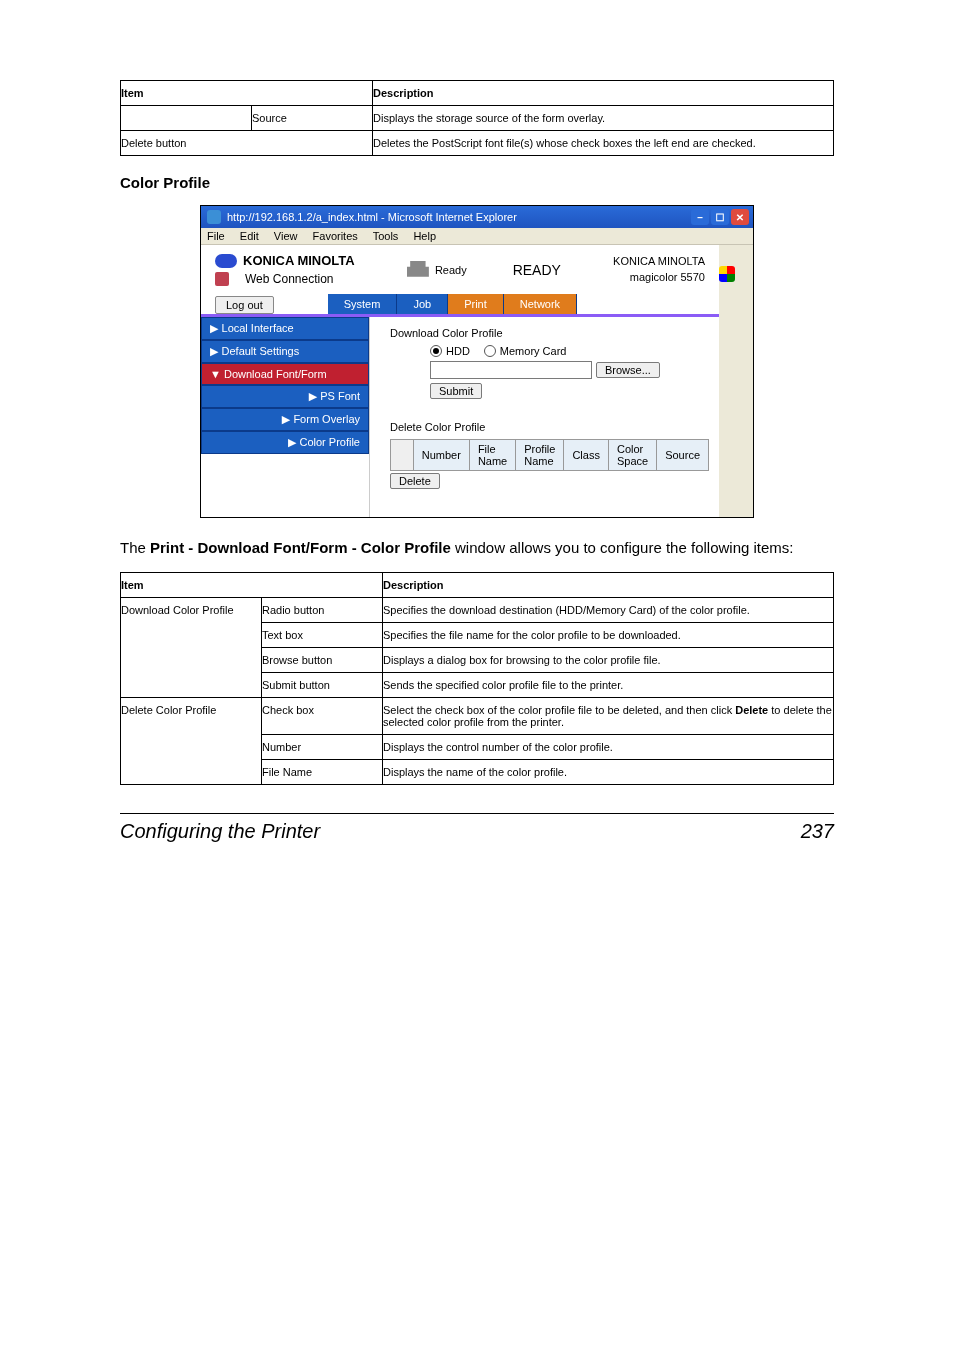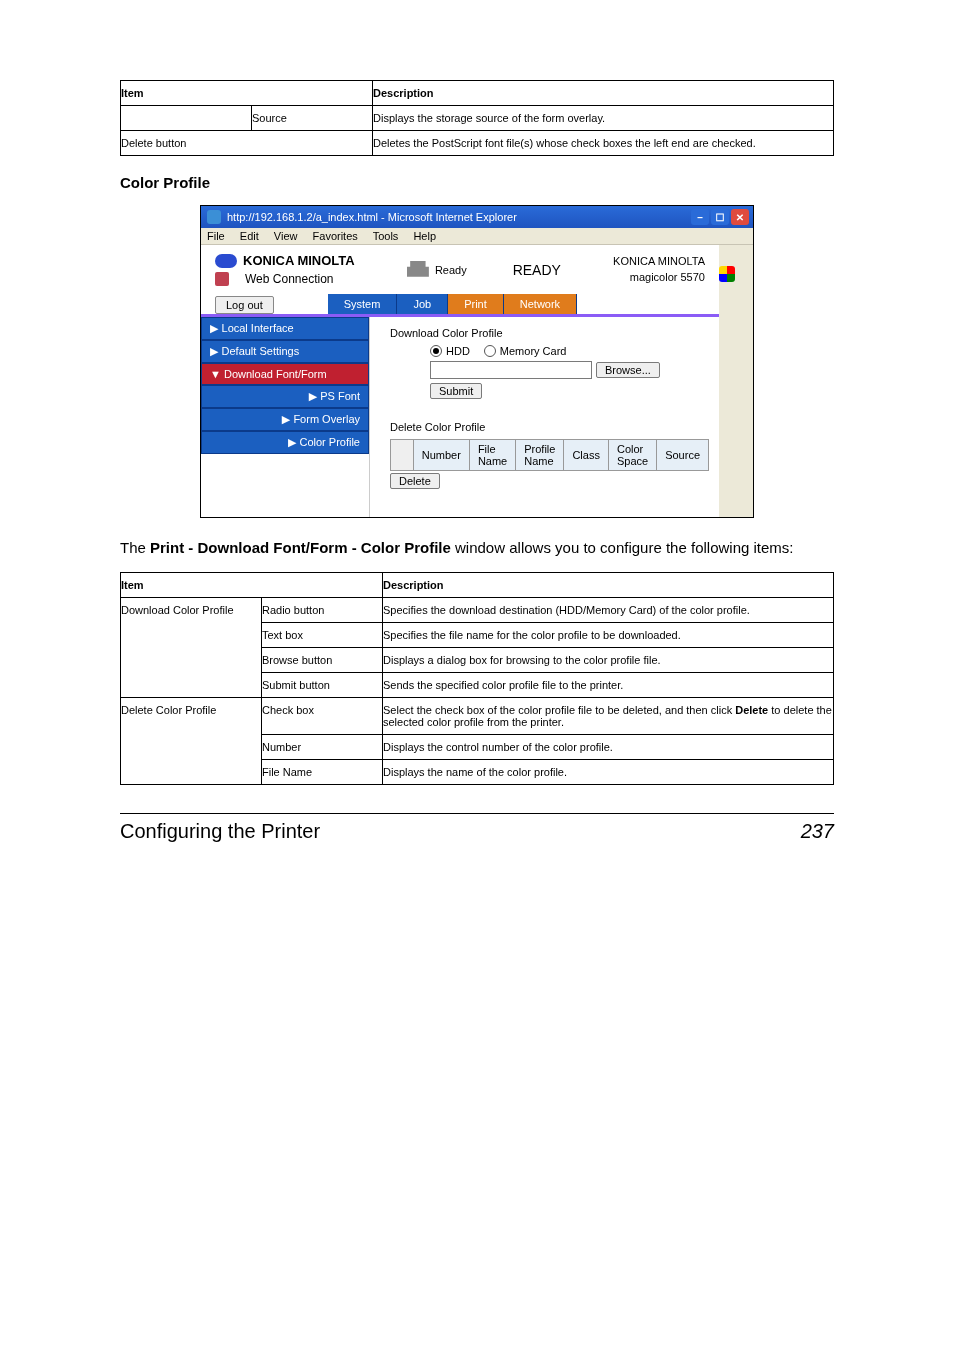--- a/index.html
+++ b/index.html
@@ -158,21 +158,21 @@
     font-size:15px; margin:6px 0 14px 0; line-height:1.35;
   }
   .footer-line {
     border-top:1px solid #000;
     margin-top:28px;
     padding-top:6px;
     display:flex;
     justify-content:space-between;
     align-items:flex-end;
   }
-  .footer-left { font-size:20px; }
+  .footer-left { font-style:italic; font-size:20px; }
   .footer-right { font-style:italic; font-size:20px; }
 </style>
 </head>
 <body>
 
 <div class="page">
 
   <table class="doc-table">
     <tbody>
         <tr>

